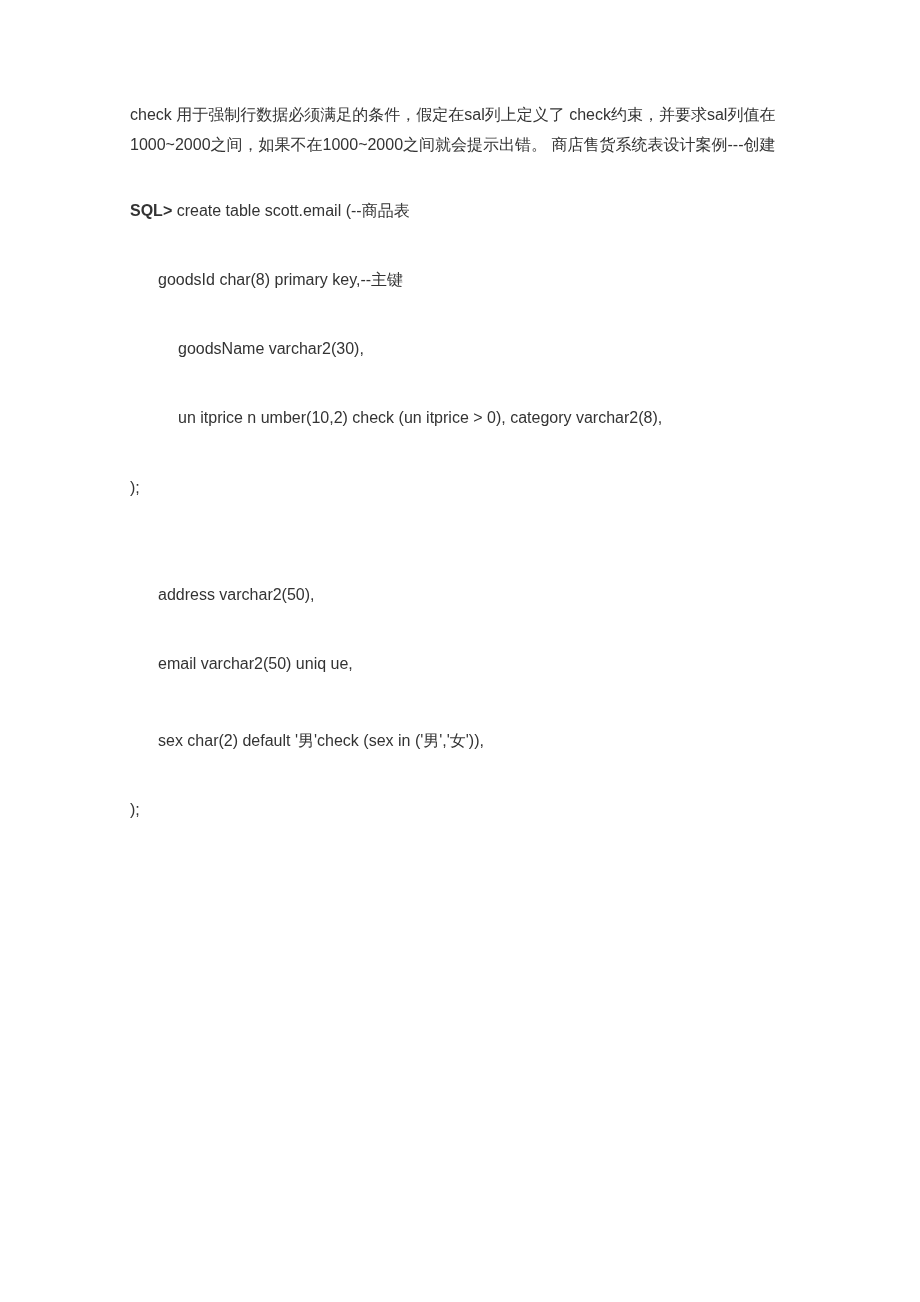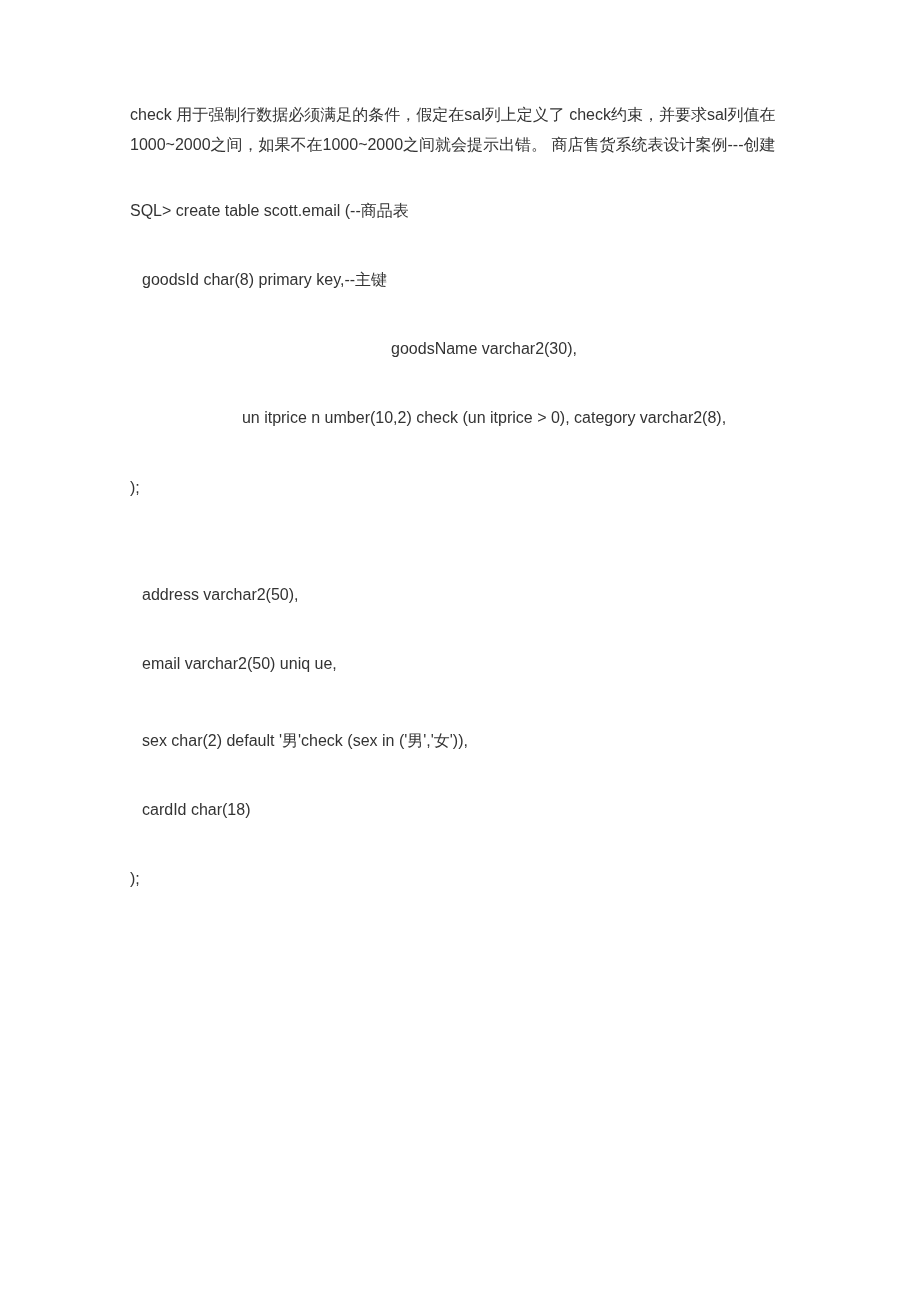--- a/index.html
+++ b/index.html
@@ -17,28 +17,27 @@
   }
   .para {
     margin: 0 0 10px 0;
     line-height: 1.7;
   }
   .intro {
     line-height: 1.9;
     margin-bottom: 36px;
   }
   .sql-prompt {
-    font-weight: 400;
+    font-weight: 700;
   }
   .indent1 {
-    margin-left: 12px;
+    margin-left: 28px;
   }
   .indent2 {
     margin-left: 48px;
-    text-align: center;
   }
   .block-gap {
     margin-bottom: 42px;
   }
   .big-gap {
     margin-bottom: 80px;
   }
   .cn {
     font-family: "Microsoft YaHei", "SimSun", sans-serif;
   }
@@ -54,16 +53,15 @@
     <span class="sql-prompt">SQL&gt;</span><span class="cn"> create table scott.email (--商品表</span>
   </p>
   <p class="para indent1 block-gap cn">goodsId char(8) primary key,--主键</p>
   <p class="para indent2 block-gap">goodsName varchar2(30),</p>
   <p class="para indent2 block-gap">un itprice n umber(10,2) check (un itprice &gt; 0), category varchar2(8),</p>
   <p class="para big-gap">);</p>
 
   <p class="para indent1 block-gap">address varchar2(50),</p>
   <p class="para indent1" style="margin-bottom:50px;">email varchar2(50) uniq ue,</p>
   <p class="para indent1 block-gap cn">sex char(2) default '男'check (sex in ('男','女')),</p>
-  <p class="para indent1 block-gap">cardId char(18)</p>
   <p class="para big-gap">);</p>
 
 </div>
 
 </body></html>

